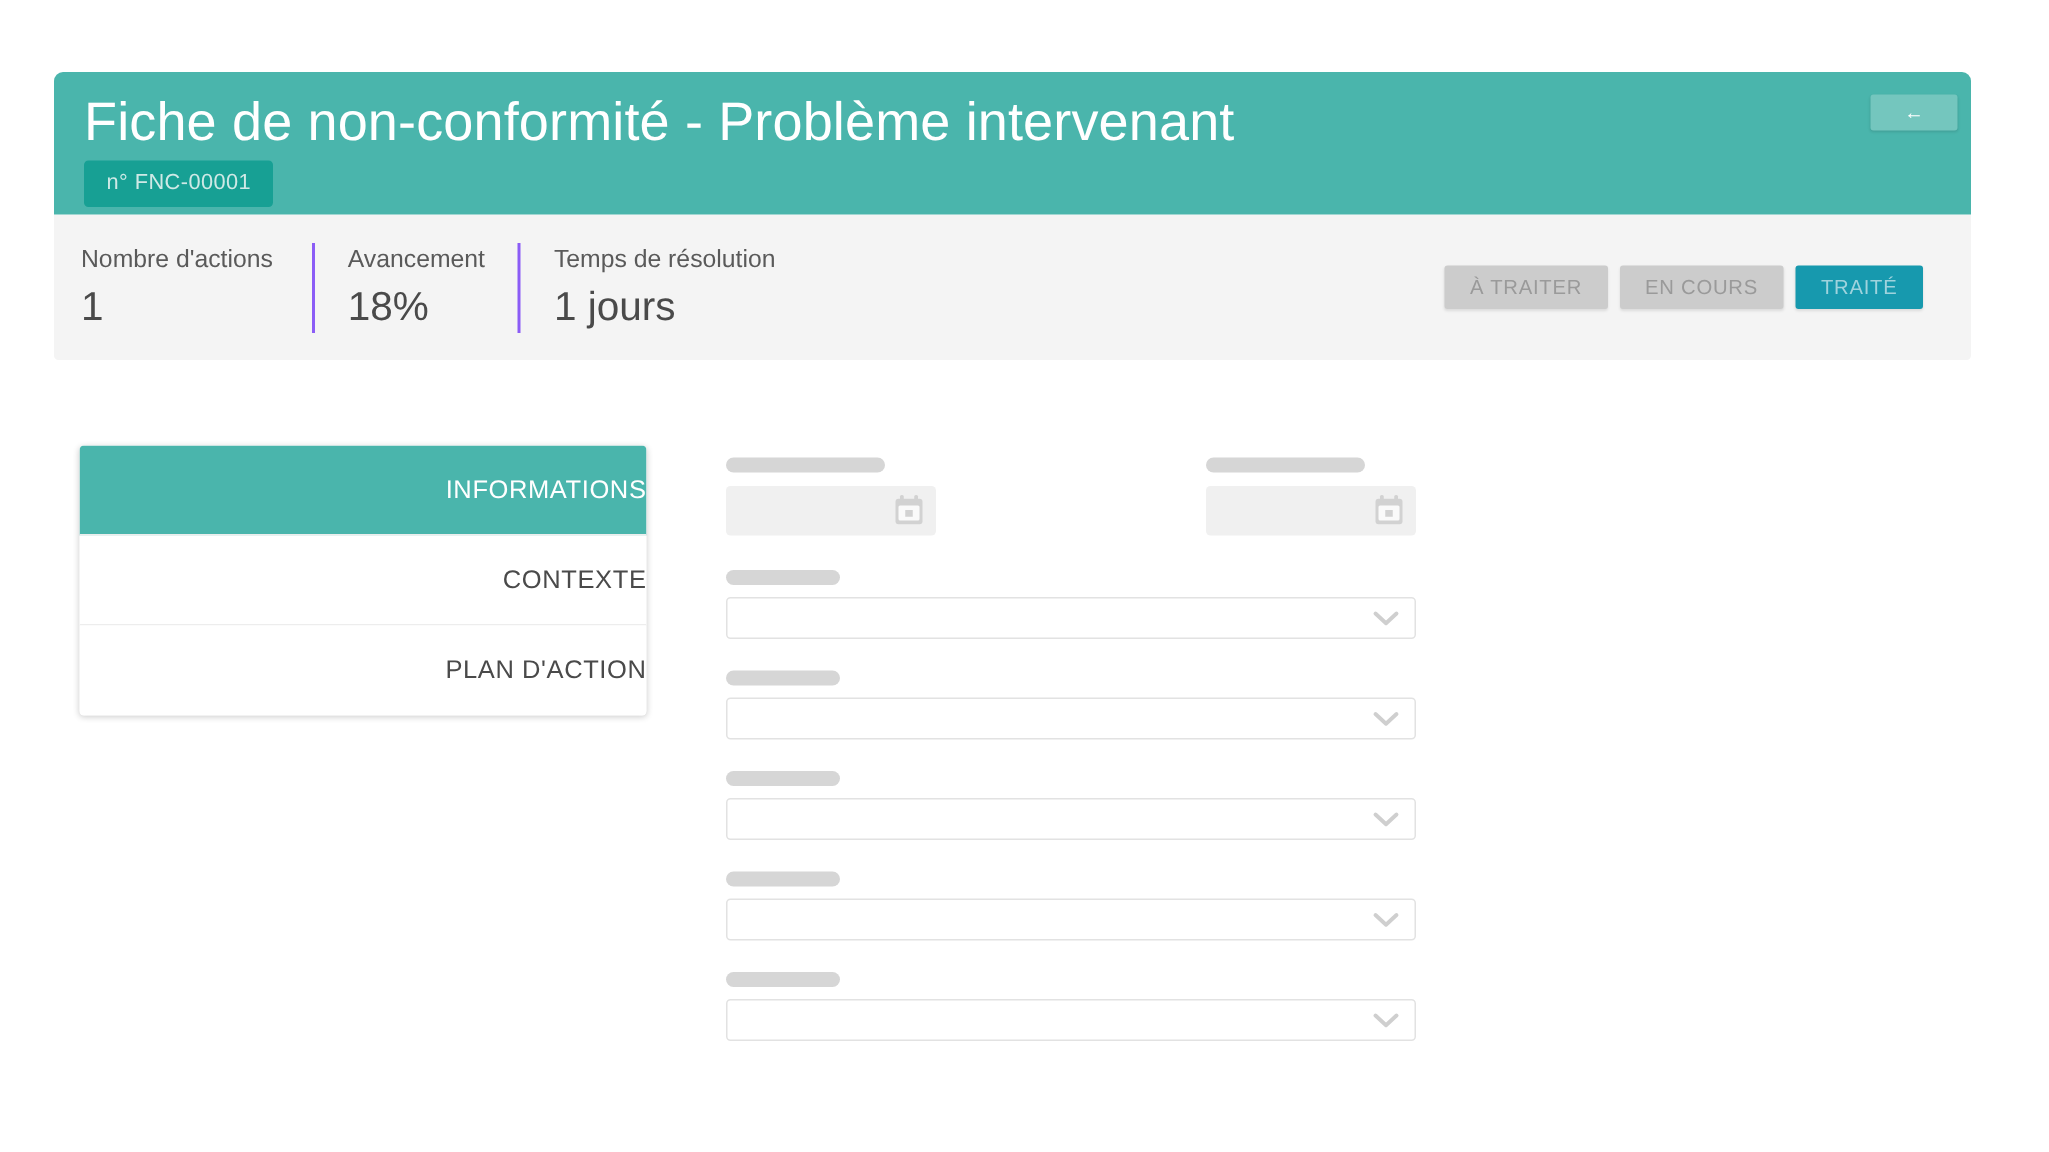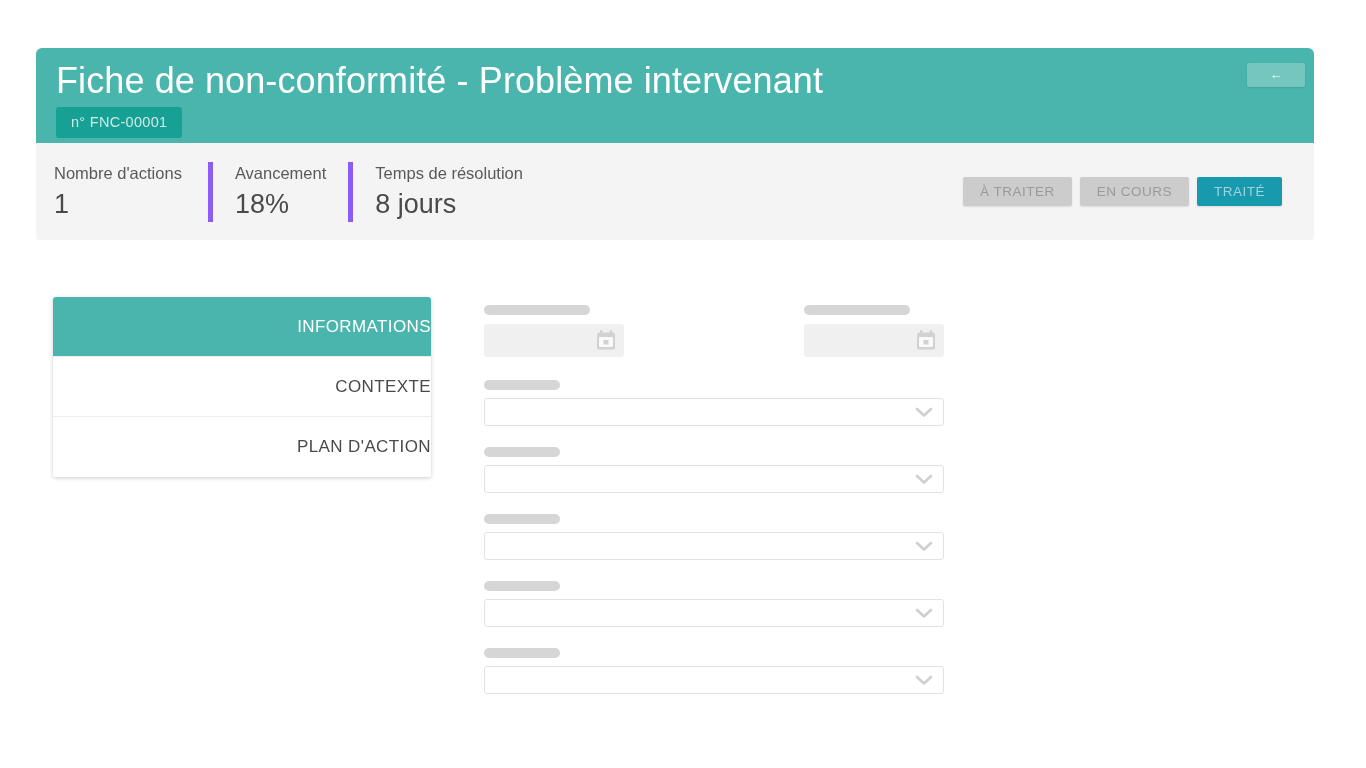--- a/index.html
+++ b/index.html
@@ -78,21 +78,21 @@
 
   .stats-group { display: flex; align-items: stretch; }
 
   .stat {
     padding: 0 22px;
     display: flex;
     flex-direction: column;
     justify-content: center;
     position: relative;
   }
-  .stat + .stat { border-left: 5px solid #8b5cf6; }
+  .stat + .stat { border-left: 2px solid #8b5cf6; }
   .stat:first-child { padding-left: 0; padding-right: 26px; }
 
   .stat-label {
     font-size: 16.5px;
     color: #5a5a5a;
     font-weight: 400;
     line-height: 22px;
     white-space: nowrap;
   }
   .stat-value {
@@ -234,21 +234,21 @@
         <div class="stat-value">1</div>
       </div>
 
       <div class="stat">
         <div class="stat-label">Avancement</div>
         <div class="stat-value">18%</div>
       </div>
 
       <div class="stat">
         <div class="stat-label">Temps de résolution</div>
-        <div class="stat-value">8 jours</div>
+        <div class="stat-value">1 jours</div>
       </div>
 
     </div>
 
     <div class="status-buttons">
       <button class="status-btn">À TRAITER</button>
       <button class="status-btn">EN COURS</button>
       <button class="status-btn active">TRAITÉ</button>
     </div>
   </div>

